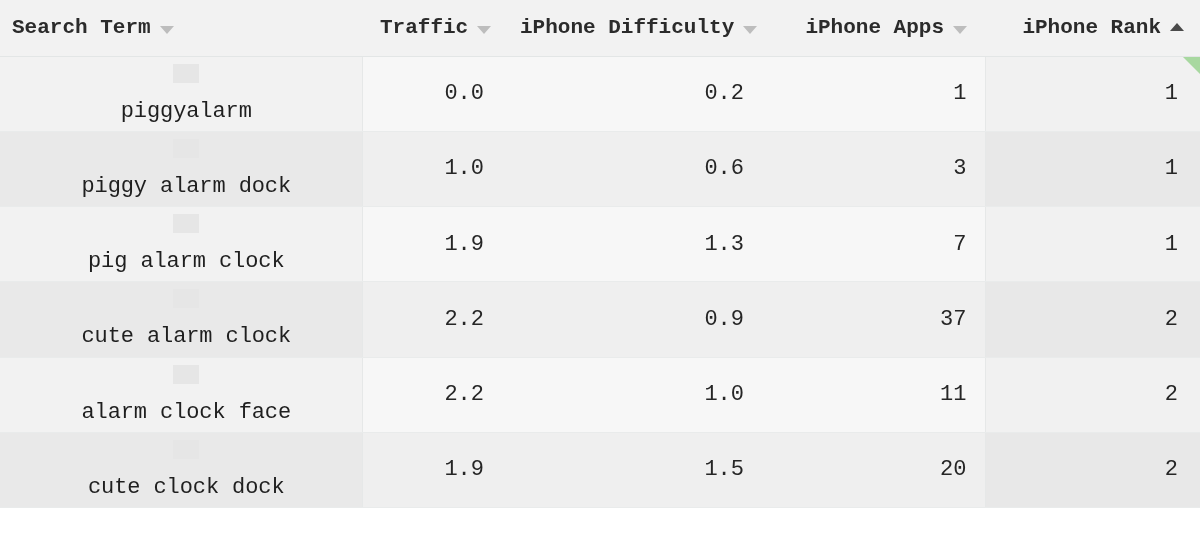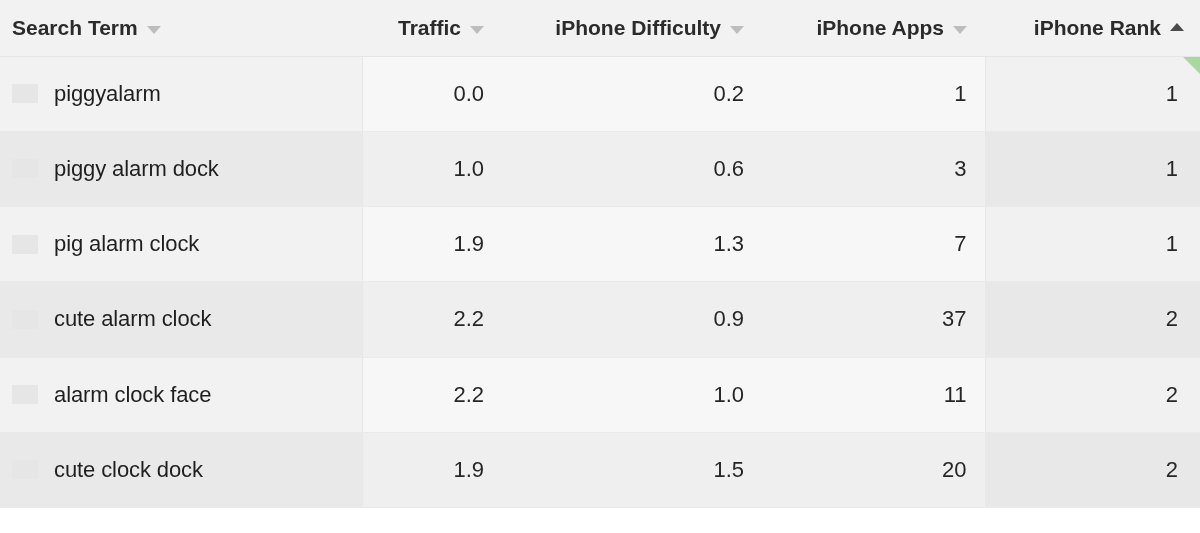--- a/index.html
+++ b/index.html
@@ -13,20 +13,21 @@
     overflow: hidden;
     font-family: "Liberation Sans", sans-serif;
     -webkit-font-smoothing: antialiased;
   }
 
   .keyword-table {
     width: 1200px;
     height: 508px;
     border-collapse: collapse;
     table-layout: fixed;
+    font-family: Liberation Mono, monospace;
   }
 
   
   .col-term   { width: 362px; }
   .col-traf   { width: 140px; }
   .col-diff   { width: 260px; }
   .col-apps   { width: 223px; }
   .col-rank   { width: 215px; }
 
   
@@ -106,20 +107,21 @@
     padding-right: 22px;
     border-left: 1px solid #e6e8e8;
     position: relative;
   }
 
   
   .term-wrap {
     display: flex;
     align-items: center;
     gap: 16px;
+    flex-direction: column;
   }
   .term-label {
     font-size: 22px;
     color: #1f1f1f;
     letter-spacing: -0.1px;
   }
 
   
   .flag {
     width: 26px;

